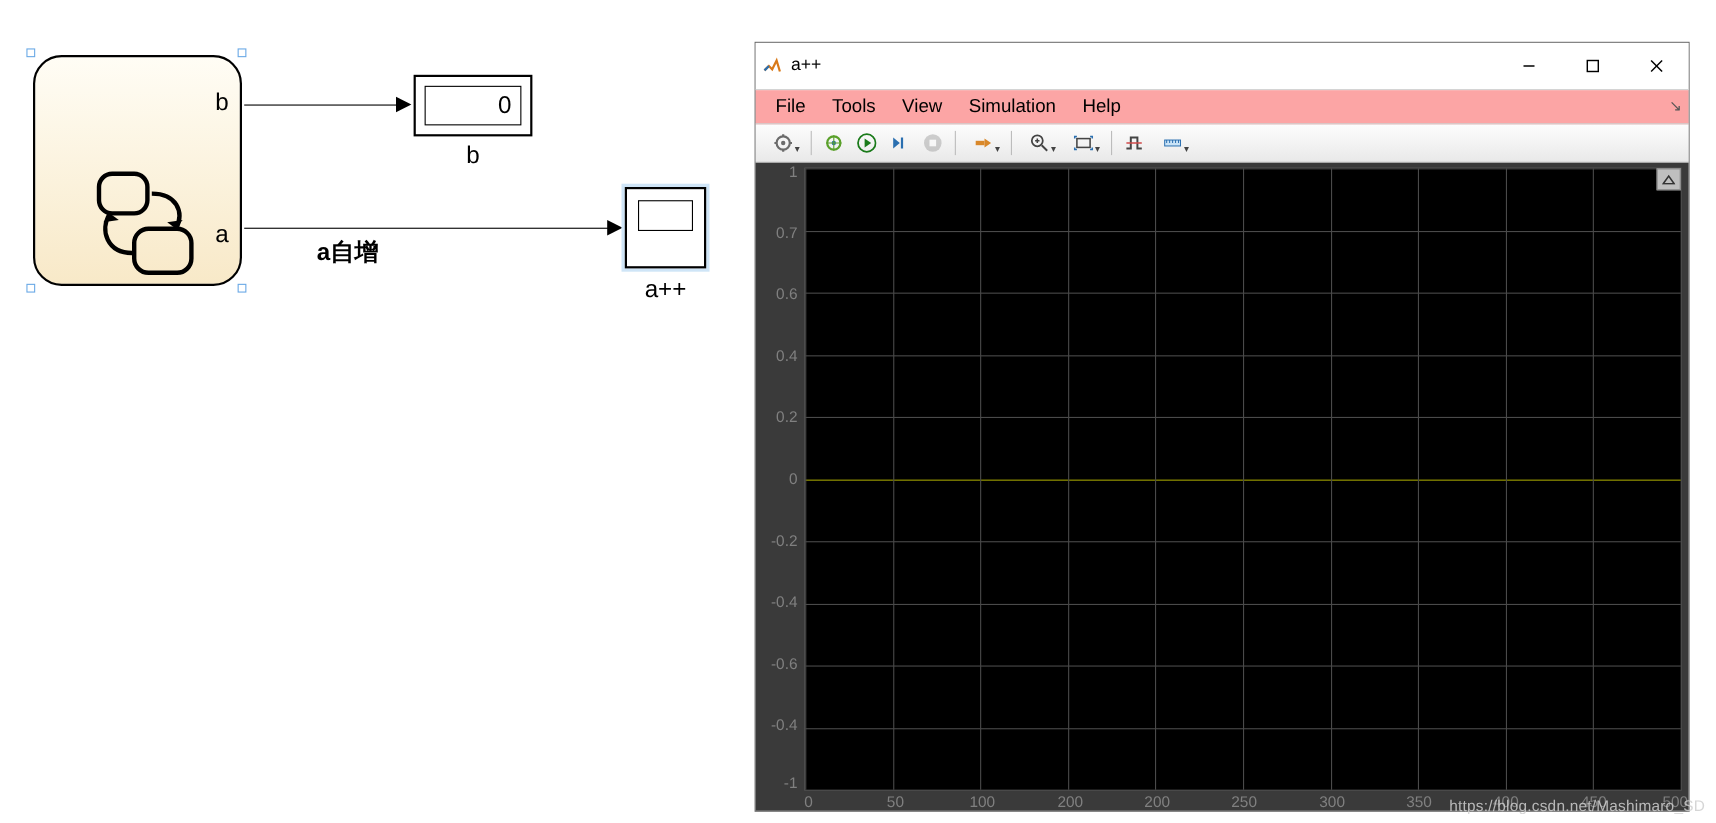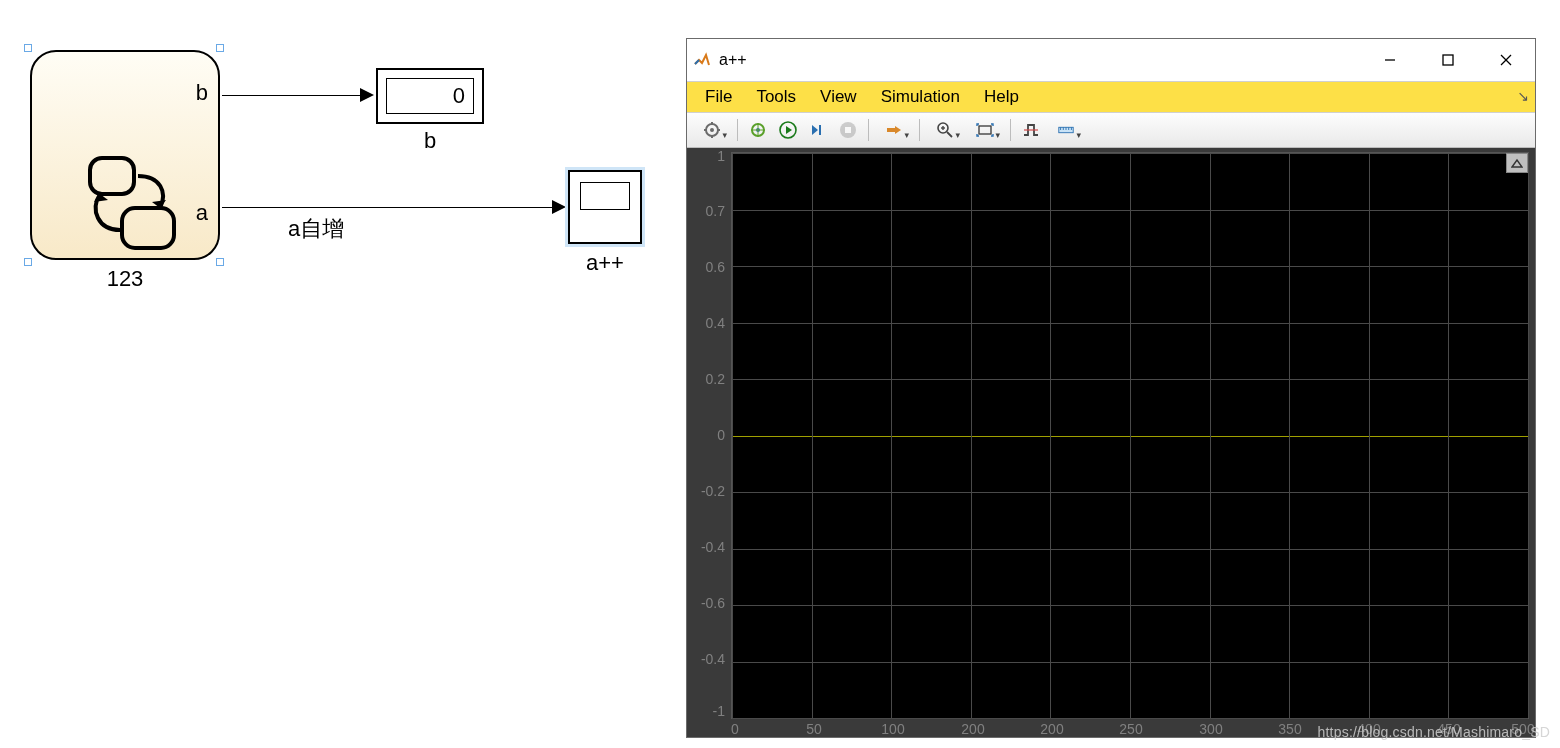--- a/index.html
+++ b/index.html
@@ -183,21 +183,21 @@
     display: flex;
     align-items: center;
     justify-content: center;
     font-size: 16px;
     color: #000;
   }
   .win-btn svg { width: 14px; height: 14px; }
 
   .menubar {
     height: 30px;
-    background: #fde047;
+    background: #fca5a5;
     display: flex;
     align-items: center;
     gap: 4px;
     padding: 0 10px;
     font-size: 17px;
     color: #000;
     position: relative;
     border-bottom: 1px solid #d0d0d0;
   }
   .menubar .menu-item {
@@ -330,33 +330,32 @@
         <polygon points="80,56 72,50 86,48" fill="#000"></polygon>
         <path d="M40 78 C 18 78, 10 58, 20 42" fill="none" stroke="#000" stroke-width="4"></path>
         <polygon points="20,42 28,48 14,50" fill="#000"></polygon>
       </svg>
     </div>
   </div>
   <div class="sf-handle sf-h-tl"></div>
   <div class="sf-handle sf-h-tr"></div>
   <div class="sf-handle sf-h-bl"></div>
   <div class="sf-handle sf-h-br"></div>
-  <div class="sf-name">123</div>
 
   <div class="wire" style="left:222px; top:95px; width:140px;"></div>
   <div class="arrowhead" style="left:360px; top:88px;"></div>
 
   <div class="disp-block">
     <div class="disp-inner">0</div>
   </div>
   <div class="disp-name">b</div>
 
   <div class="wire" style="left:222px; top:207px; width:332px;"></div>
   <div class="arrowhead" style="left:552px; top:200px;"></div>
-  <div class="signal-label" style="left:288px; top:214px;">a自增</div>
+  <div class="signal-label" style="left:288px; top:214px;font-weight:bold;">a自增</div>
 
   <div class="scope-block">
     <div class="scope-screen"></div>
   </div>
   <div class="scope-name">a++</div>
 </div>
 
 <div class="scope-window">
 
   <div class="titlebar">

